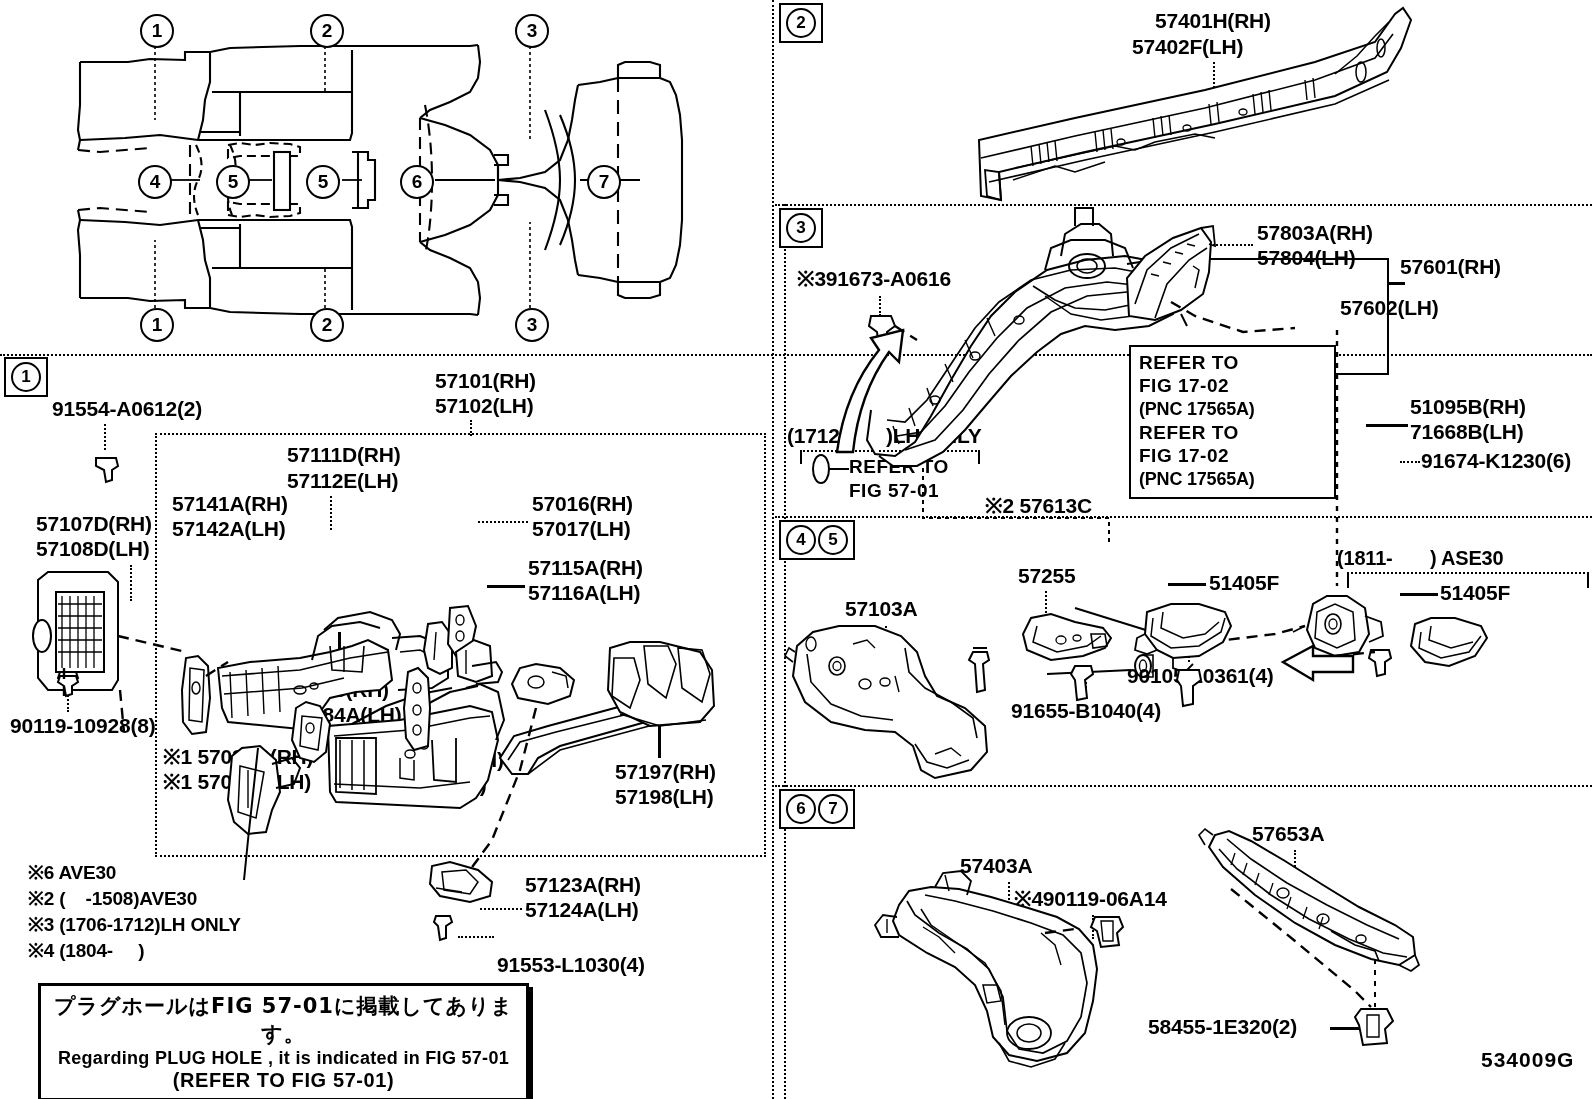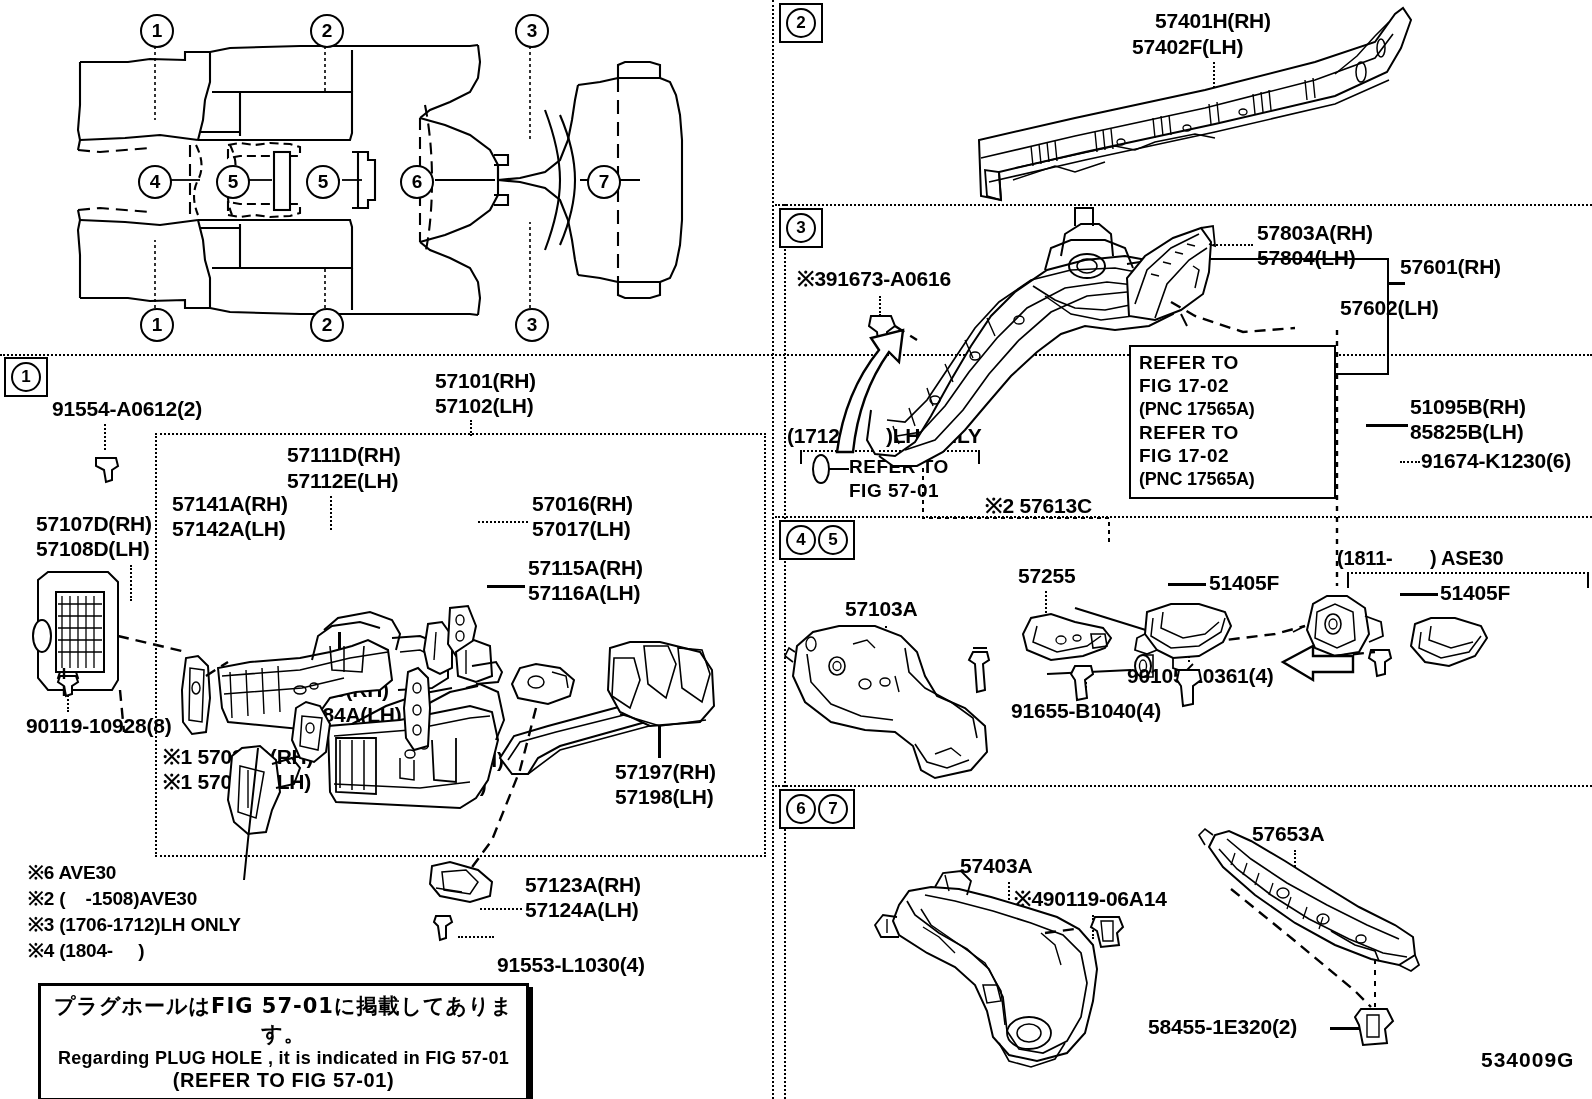--- a/index.html
+++ b/index.html
@@ -169,21 +169,21 @@
   <div class="lvdot" style="left:130px;top:565px;height:36px;"></div>
 
   <div class="lbl pn" style="left:532px;top:493px;">57016(RH)</div>
   <div class="lbl pn" style="left:532px;top:518px;">57017(LH)</div>
   <div class="ldot" style="left:478px;top:521px;width:50px;"></div>
 
   <div class="lbl pn" style="left:528px;top:557px;">57115A(RH)</div>
   <div class="lbl pn" style="left:528px;top:582px;">57116A(LH)</div>
   <div class="leader" style="left:487px;top:585px;width:38px;height:2.5px;"></div>
 
-  <div class="lbl pn" style="left:10px;top:715px;margin-left:16px;">90119-10928(8)</div>
+  <div class="lbl pn" style="left:10px;top:715px;">90119-10928(8)</div>
   <div class="lvdot" style="left:67px;top:680px;height:32px;"></div>
 
   <div class="lbl pn" style="left:288px;top:679px;">57183(RH)</div>
   <div class="lbl pn" style="left:288px;top:704px;">57184A(LH)</div>
   <div class="leader" style="left:338px;top:632px;width:2.5px;height:44px;"></div>
 
   <div class="lbl pn" style="left:163px;top:746px;">※1 57031B(RH)</div>
   <div class="lbl pn" style="left:163px;top:771px;">※1 57032A(LH)</div>
 
   <div class="lbl pn" style="left:388px;top:749px;">57151A(RH)</div>
@@ -390,21 +390,21 @@
 
   <div class="sbox" style="left:1129px;top:345px;width:203px;height:150px;"></div>
   <div class="lbl refer" style="left:1139px;top:353px;">REFER TO</div>
   <div class="lbl refer" style="left:1139px;top:376px;">FIG 17-02</div>
   <div class="lbl small" style="left:1139px;top:400px;">(PNC 17565A)</div>
   <div class="lbl refer" style="left:1139px;top:423px;">REFER TO</div>
   <div class="lbl refer" style="left:1139px;top:446px;">FIG 17-02</div>
   <div class="lbl small" style="left:1139px;top:470px;">(PNC 17565A)</div>
 
   <div class="lbl pn" style="left:1410px;top:396px;">51095B(RH)</div>
-  <div class="lbl pn" style="left:1410px;top:421px;">85825B(LH)</div>
+  <div class="lbl pn" style="left:1410px;top:421px;">71668B(LH)</div>
   <div class="leader" style="left:1366px;top:424px;width:42px;height:2.5px;"></div>
 
   <div class="lbl pn" style="left:1421px;top:450px;">91674-K1230(6)</div>
   <div class="ldot" style="left:1400px;top:461px;width:20px;"></div>
 
   <div class="lbl pn" style="left:985px;top:495px;">※2 57613C</div>
   <div class="lbl pn" style="left:787px;top:425px;">(1712-       )LH ONLY</div>
   <div class="bracket2" style="left:800px;top:450px;width:176px;height:12px;border-top:2px dotted #000;border-left:2.5px solid #000;border-right:2.5px solid #000;"></div>
   <div class="lbl refer" style="left:849px;top:457px;">REFER TO</div>
   <div class="lbl refer" style="left:849px;top:481px;">FIG 57-01</div>

